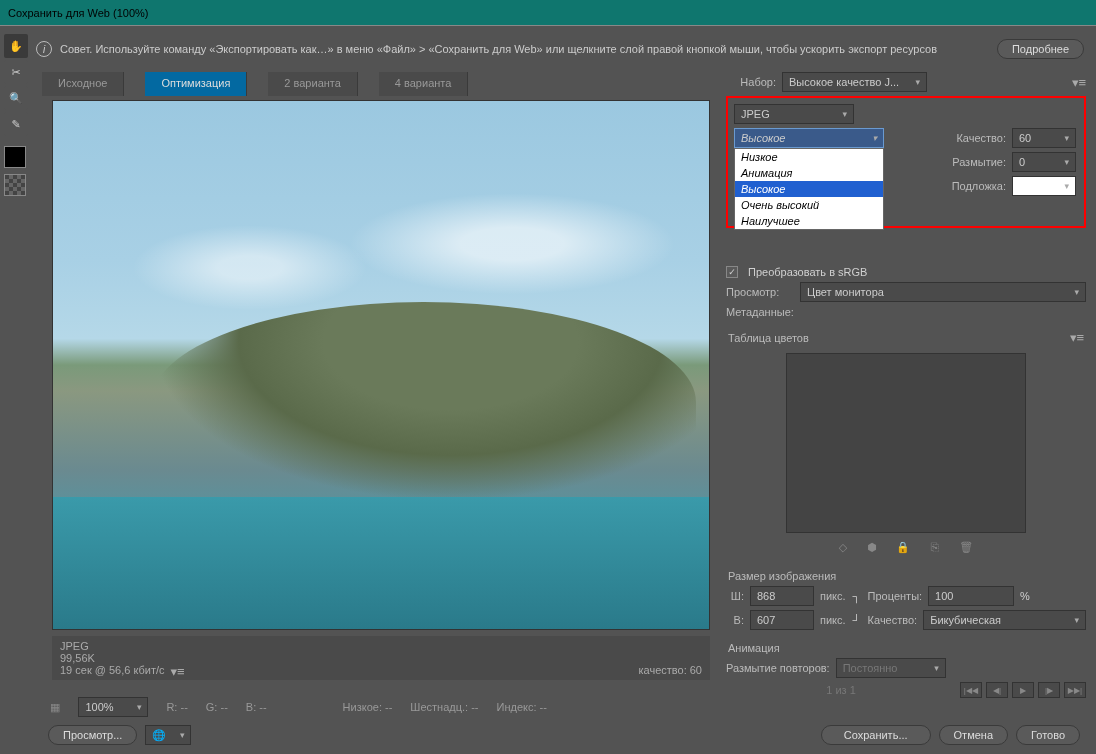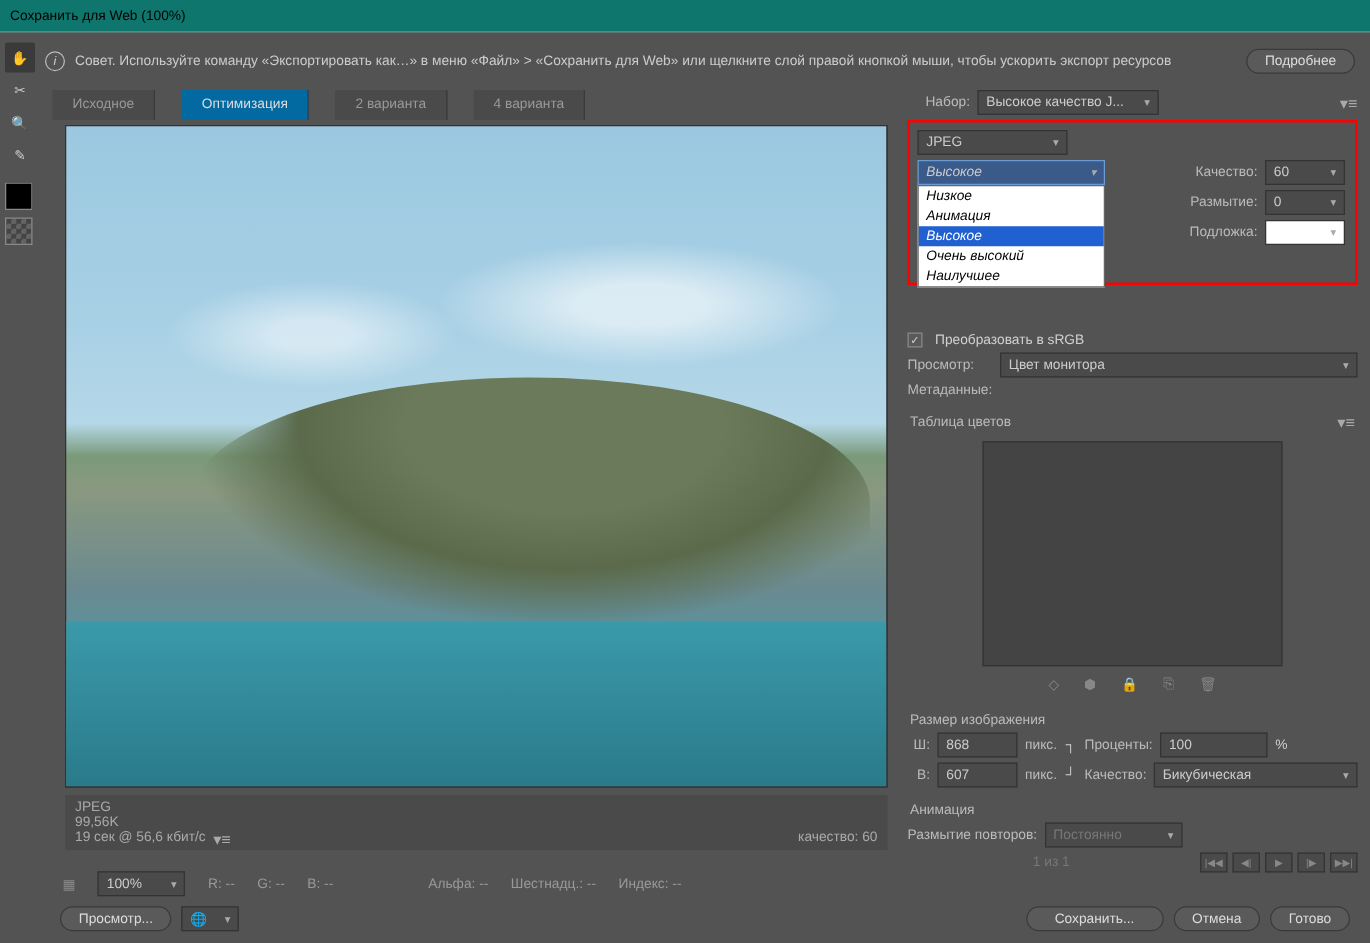--- a/index.html
+++ b/index.html
@@ -222,21 +222,21 @@
 
 <div class="bot-bar">
   <span class="mini-icon">▦</span>
   <div class="select" style="width:70px;">
       <span>100%</span>
     </div>
   <span>R: --</span>
   <span>G: --</span>
   <span>B: --</span>
   <span style="width:40px;"></span>
-  <span>Альфа: --</span>
+  <span>Низкое: --</span>
   <span>Шестнадц.: --</span>
   <span>Индекс: --</span>
 </div>
 
 <div class="action-bar">
   <div style="display:flex;gap:8px;align-items:center;">
     <button class="btn">Просмотр...</button>
     <div class="select" style="width:46px;">
         <span>🌐</span>
       </div>

